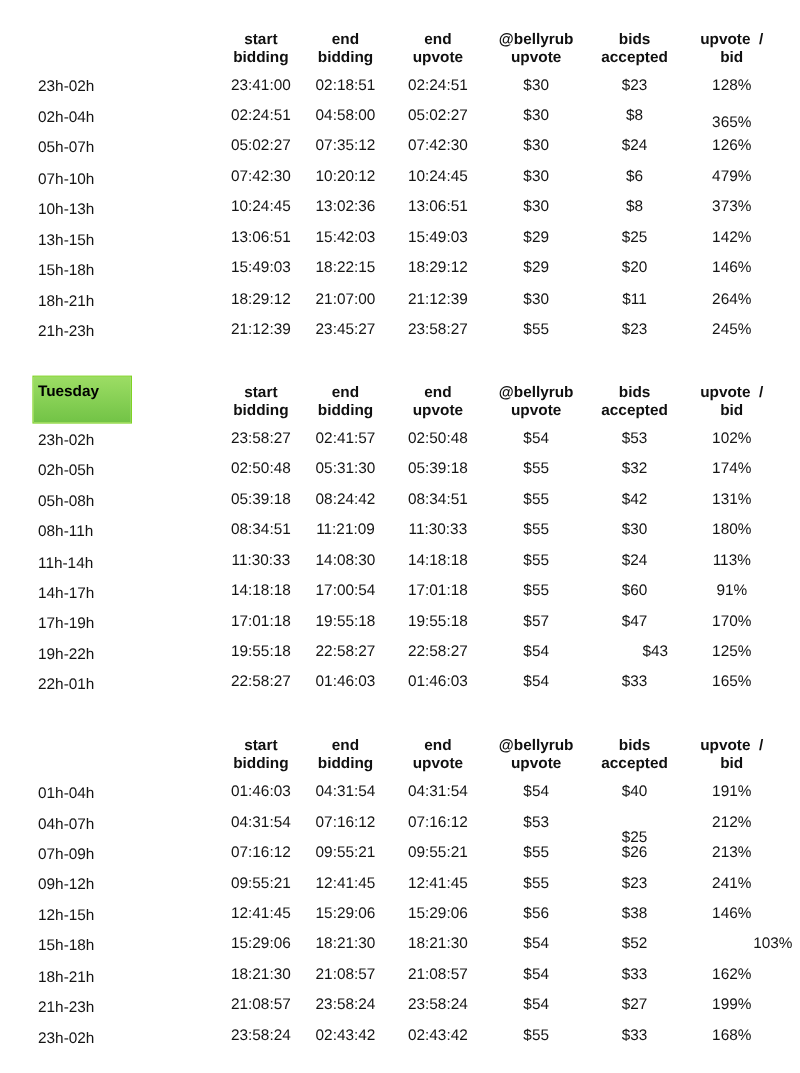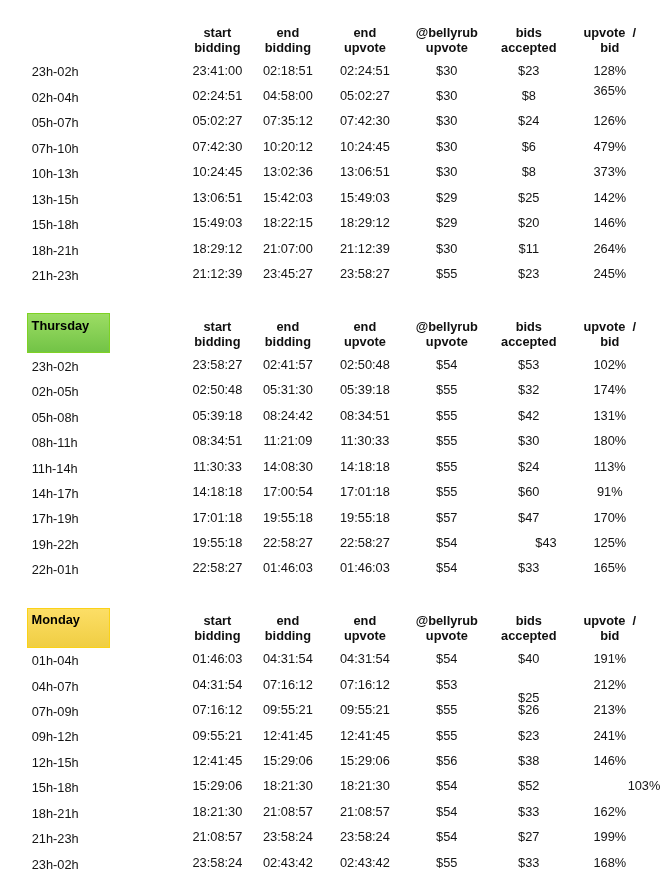--- a/index.html
+++ b/index.html
@@ -86,21 +86,21 @@
       <span class="cell" style="left:528.8px;top:43.50px">$23</span>
       <span class="cell" style="left:609.8px;top:43.50px">128%</span>
     </div>
     <div>
       <span class="row-label" style="top:70.92px">02h-04h</span>
       <span class="cell" style="left:217.4px;top:68.97px">02:24:51</span>
       <span class="cell" style="left:287.9px;top:68.97px">04:58:00</span>
       <span class="cell" style="left:364.9px;top:68.97px">05:02:27</span>
       <span class="cell" style="left:446.8px;top:68.97px">$30</span>
       <span class="cell" style="left:528.8px;top:68.97px">$8</span>
-      <span class="cell" style="left:609.8px;top:64px">365%</span>
+      <span class="cell" style="left:609.8px;top:75px">365%</span>
     </div>
     <div>
       <span class="row-label" style="top:96.39px">05h-07h</span>
       <span class="cell" style="left:217.4px;top:94.44px">05:02:27</span>
       <span class="cell" style="left:287.9px;top:94.44px">07:35:12</span>
       <span class="cell" style="left:364.9px;top:94.44px">07:42:30</span>
       <span class="cell" style="left:446.8px;top:94.44px">$30</span>
       <span class="cell" style="left:528.8px;top:94.44px">$24</span>
       <span class="cell" style="left:609.8px;top:94.44px">126%</span>
     </div>
@@ -154,21 +154,21 @@
       <span class="cell" style="left:217.4px;top:247.26px">21:12:39</span>
       <span class="cell" style="left:287.9px;top:247.26px">23:45:27</span>
       <span class="cell" style="left:364.9px;top:247.26px">23:58:27</span>
       <span class="cell" style="left:446.8px;top:247.26px">$55</span>
       <span class="cell" style="left:528.8px;top:247.26px">$23</span>
       <span class="cell" style="left:609.8px;top:247.26px">245%</span>
     </div>
   </div>
   <div class="day-group" style="top:313.2px">
     <div class="day-badge" style="background:linear-gradient(180deg,#9cdd64 0%,#72c346 100%);border-color:#7ed224">
-      <span class="day-label">Thursday</span>
+      <span class="day-label">Tuesday</span>
     </div>
     <div class="col-head" style="left:217.4px;top:5.8px">
       <span class="col-head-line">start</span>
       <span class="col-head-line">bidding</span>
     </div>
     <div class="col-head" style="left:287.9px;top:5.8px">
       <span class="col-head-line">end</span>
       <span class="col-head-line">bidding</span>
     </div>
     <div class="col-head" style="left:364.9px;top:5.8px">
@@ -263,23 +263,20 @@
       <span class="row-label" style="top:249.21px">22h-01h</span>
       <span class="cell" style="left:217.4px;top:247.26px">22:58:27</span>
       <span class="cell" style="left:287.9px;top:247.26px">01:46:03</span>
       <span class="cell" style="left:364.9px;top:247.26px">01:46:03</span>
       <span class="cell" style="left:446.8px;top:247.26px">$54</span>
       <span class="cell" style="left:528.8px;top:247.26px">$33</span>
       <span class="cell" style="left:609.8px;top:247.26px">165%</span>
     </div>
   </div>
   <div class="day-group" style="top:607.6px">
-    <div class="day-badge" style="background:linear-gradient(180deg,#fcde66 0%,#f0ce43 100%);border-color:#fbd217">
-      <span class="day-label">Monday</span>
-    </div>
     <div class="col-head" style="left:217.4px;top:5.8px">
       <span class="col-head-line">start</span>
       <span class="col-head-line">bidding</span>
     </div>
     <div class="col-head" style="left:287.9px;top:5.8px">
       <span class="col-head-line">end</span>
       <span class="col-head-line">bidding</span>
     </div>
     <div class="col-head" style="left:364.9px;top:5.8px">
       <span class="col-head-line">end</span>

